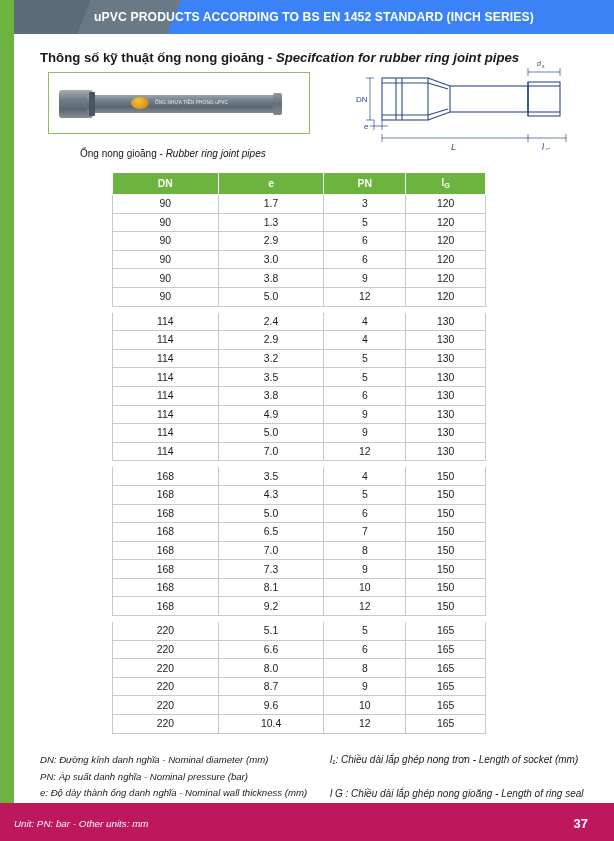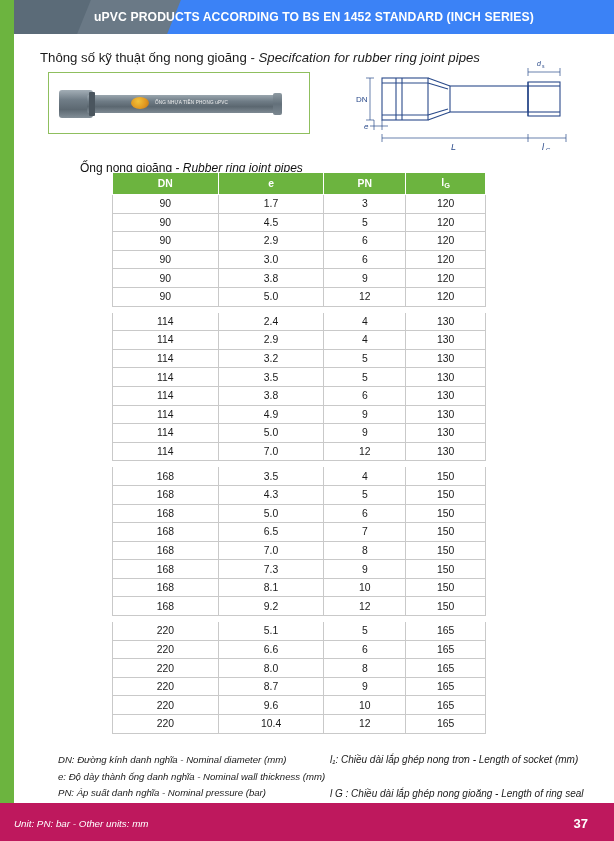--- a/index.html
+++ b/index.html
@@ -52,22 +52,22 @@
     font-weight: bold;
     letter-spacing: 0.1px;
   }
   
   .section-title {
     position: absolute;
     left: 40px; top: 50px;
     font-size: 13.2px;
     color: #1a1a1a;
   }
-  .section-title b { font-weight: normal; }
-  .section-title .ital { font-style: italic; font-weight: normal; margin-top: 36px; }
+  .section-title b { font-weight: bold; }
+  .section-title .ital { font-style: italic; font-weight: bold; margin-top: 36px; }
   
   .photo-box {
     position: absolute;
     left: 48px; top: 72px;
     width: 262px; height: 62px;
     border: 1px solid #8fbf5e;
     background: #ffffff;
   }
   .pipe-img {
     position: absolute;
@@ -112,22 +112,22 @@
   }
   .pipe-logo {
     position: absolute;
     left: 72px; top: 11px;
     width: 18px; height: 12px;
     border-radius: 50%;
     background: radial-gradient(circle at 40% 35%, #f3c33a 0%, #e0951f 60%, #b8731a 100%);
   }
   .photo-caption {
     position: absolute;
-    left: 80px; top: 161px;
-    font-size: 12px;
+    left: 80px; top: 148px;
+    font-size: 10px;
     color: #111;
   }
   .photo-caption .ital { font-style: italic; }
   
   .drawing {
     position: absolute;
     left: 330px; top: 60px;
     width: 270px; height: 90px;
   }
   
@@ -168,21 +168,20 @@
   }
   sub { font-size: 7.4px; vertical-align: -2px; }
   
   .notes-left {
     position: absolute;
     left: 40px; top: 752px;
     font-size: 9.6px;
     font-style: italic;
     color: #1a1a1a;
     line-height: 16.5px;
-    margin-left: 18px;
   }
   .notes-right {
     position: absolute;
     left: 330px; top: 752px;
     font-size: 10px;
     font-style: italic;
     color: #1a1a1a;
     line-height: 16.5px;
   }
   .notes-right .l2 { margin-top: 17px; }
@@ -312,21 +311,21 @@
   </thead>
   <tbody id="table-body">
       <tr>
         <td>90</td>
         <td>1.7</td>
         <td>3</td>
         <td>120</td>
       </tr>
       <tr>
         <td>90</td>
-        <td>4.5</td>
+        <td>1.3</td>
         <td>5</td>
         <td>120</td>
       </tr>
       <tr>
         <td>90</td>
         <td>2.9</td>
         <td>6</td>
         <td>120</td>
       </tr>
       <tr>
@@ -495,22 +494,22 @@
         <td>220</td>
         <td>10.4</td>
         <td>12</td>
         <td>165</td>
       </tr>
     </tbody>
 </table>
 
 <div class="notes-left">
   <div>DN: Đường kính danh nghĩa - Nominal diameter (mm)</div>
+  <div>PN: Áp suất danh nghĩa - Nominal pressure (bar)</div>
   <div>e: Độ dày thành ống danh nghĩa - Nominal wall thickness (mm)</div>
-  <div>PN: Áp suất danh nghĩa - Nominal pressure (bar)</div>
   <div>Chiều dài ống (L) = 4m.</div>
 </div>
 
 <div class="notes-right">
   <div>l₁: Chiều dài lắp ghép nong trơn - Length of socket (mm)</div>
   <div class="l2">l G : Chiều dài lắp ghép nong gioăng - Length of ring seal socket (mm)</div>
   <div style="margin-top:17px">Length of pipe (L) = 4m.</div>
 </div>
 
 <div class="footer-band">

